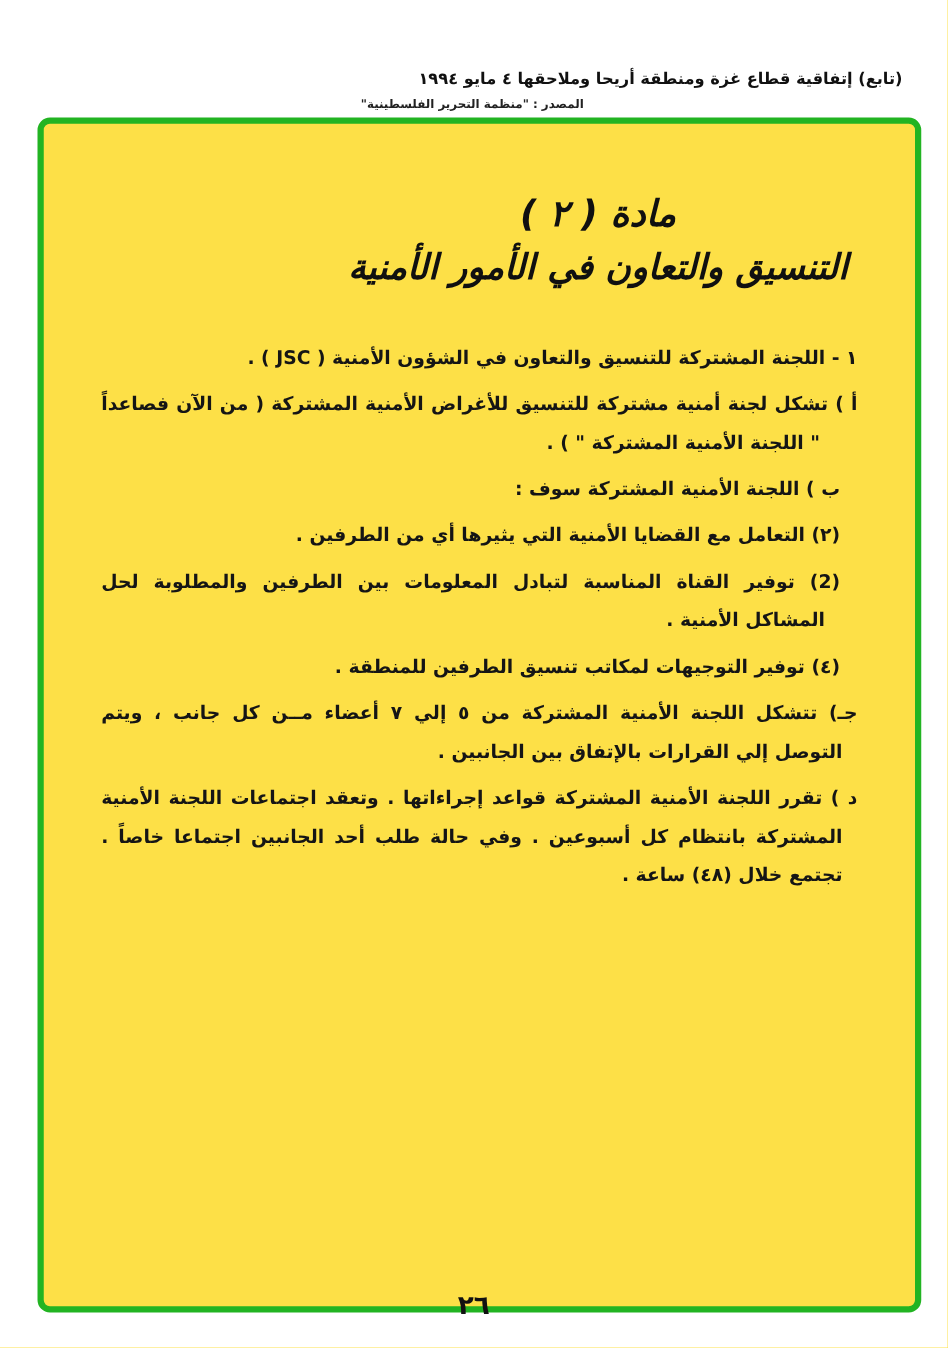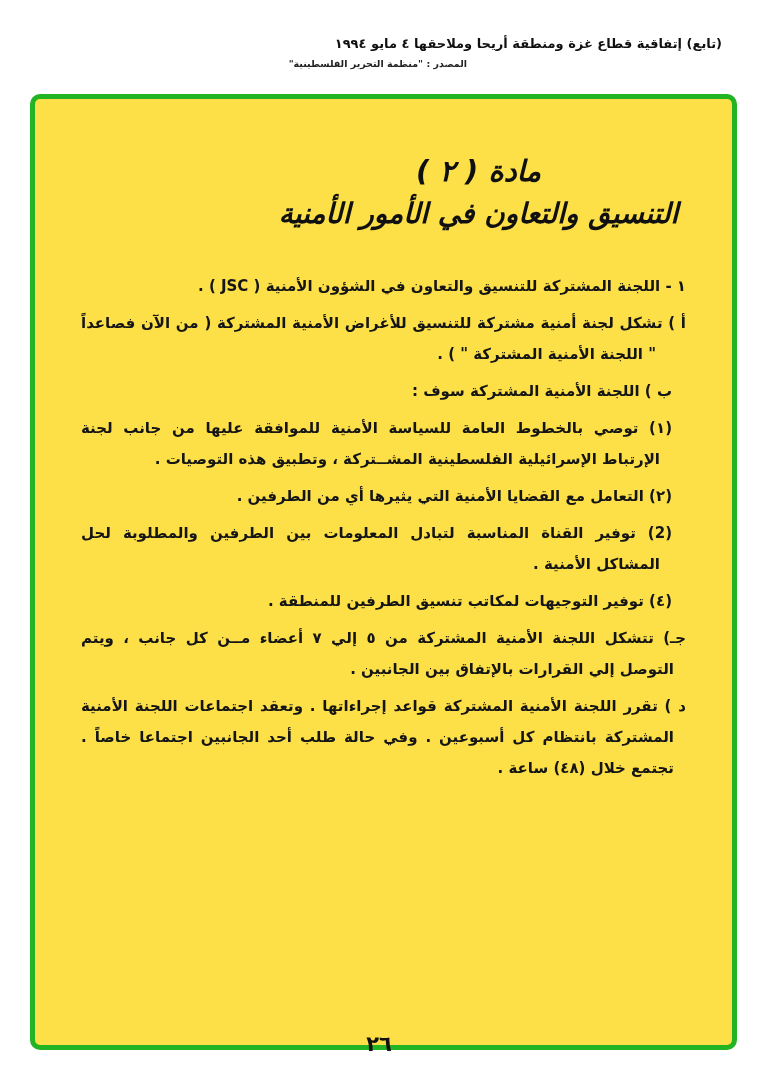--- a/index.html
+++ b/index.html
@@ -7,21 +7,21 @@
     width: 758px;
     height: 1078px;
     background: #ffffff;
     font-family: "DejaVu Sans", sans-serif;
     position: relative;
     overflow: hidden;
     color: #1a1a1a;
   }
   .header {
     position: absolute;
-    top: 36px;
+    top: 56px;
     left: 36px;
     right: 36px;
     direction: rtl;
     text-align: right;
   }
   .header-line {
     font-size: 13px;
     font-weight: bold;
     letter-spacing: 0.5px;
     color: #111;
@@ -122,21 +122,20 @@
 
       <div class="article-subtitle">التنسيق  والتعاون  في  الأمور  الأمنية</div>
 
       <div class="body-text">
         <p class="para p-main">١ - اللجنة المشتركة للتنسيق والتعاون في الشؤون الأمنية ( JSC ) .</p>
 
         <p class="para p-letter-hang">أ ) تشكل لجنة أمنية مشتركة للتنسيق للأغراض الأمنية المشتركة ( من الآن فصاعداً " اللجنة الأمنية المشتركة " )  .</p>
 
         <p class="para p-sub">ب )  اللجنة الأمنية المشتركة سوف :</p>
 
-        <p class="para p-sub">(١) توصي بالخطوط العامة للسياسة الأمنية للموافقة عليها من جانب لجنة الإرتباط الإسرائيلية الفلسطينية المشــتركة ، وتطبيق هذه التوصيات .</p>
 
         <p class="para p-sub">(٢) التعامل مع القضايا الأمنية التي يثيرها أي من الطرفين .</p>
 
         <p class="para p-sub">(2) توفير القناة المناسبة لتبادل المعلومات بين الطرفين والمطلوبة لحل المشاكل الأمنية .</p>
 
         <p class="para p-sub">(٤) توفير التوجيهات لمكاتب تنسيق الطرفين للمنطقة .</p>
 
         <p class="para p-main">جـ)  تتشكل اللجنة الأمنية المشتركة من ٥ إلي ٧ أعضاء مــن كل جانب ، ويتم التوصل إلي القرارات بالإتفاق بين الجانبين .</p>
 
         <p class="para p-main">د )  تقرر اللجنة الأمنية المشتركة قواعد إجراءاتها . وتعقد اجتماعات اللجنة الأمنية المشتركة بانتظام كل أسبوعين .  وفي حالة طلب أحد الجانبين اجتماعا خاصاً . تجتمع خلال (٤٨) ساعة .</p>

